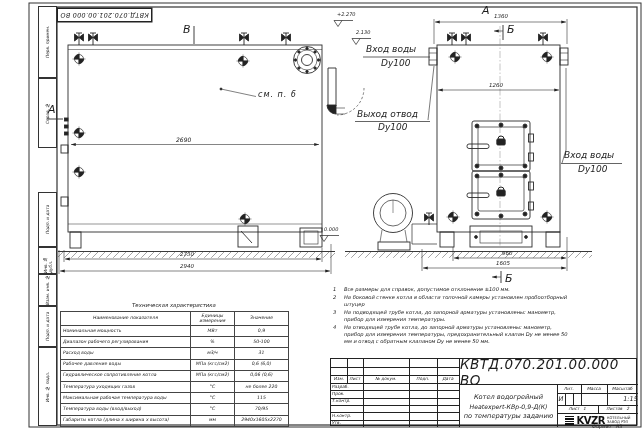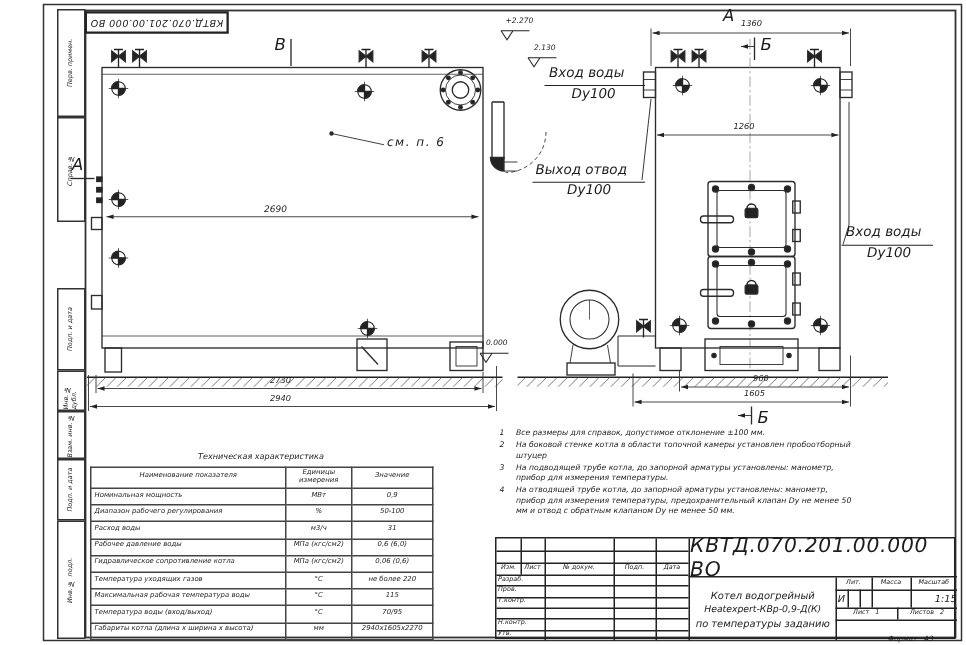--- a/index.html
+++ b/index.html
@@ -424,20 +424,28 @@
     <div class="cell" style="left:226px;top:34px;width:8px;height:12px;font-size:6.5px;">И</div>
     <div class="cell" style="left:284px;top:34px;width:31px;height:12px;font-size:6.5px;">1:15</div>
     <div class="cell" style="left:226px;top:46px;width:41px;height:8px;gap:4px;">
       <span>Лист</span>
         <span>1</span>
     </div>
     <div class="cell" style="left:267px;top:46px;width:40px;height:8px;gap:4px;">
       <span>Листов</span>
         <span>2</span>
     </div>
+    <div class="logo">
+      <span class="mark"></span>
+      <span class="kv">KVZR</span>
+      <span class="co">
+        <span style="display:block;">КОТЕЛЬНЫЙ</span>
+        <span style="display:block;">ЗАВОД РЭП</span>
+      </span>
+    </div>
   </div>
 
   <div class="fmt">
     <span>Формат</span>&nbsp;&nbsp;
     <span>А3</span>
   </div>
 
 </div>
 
 </body></html>

